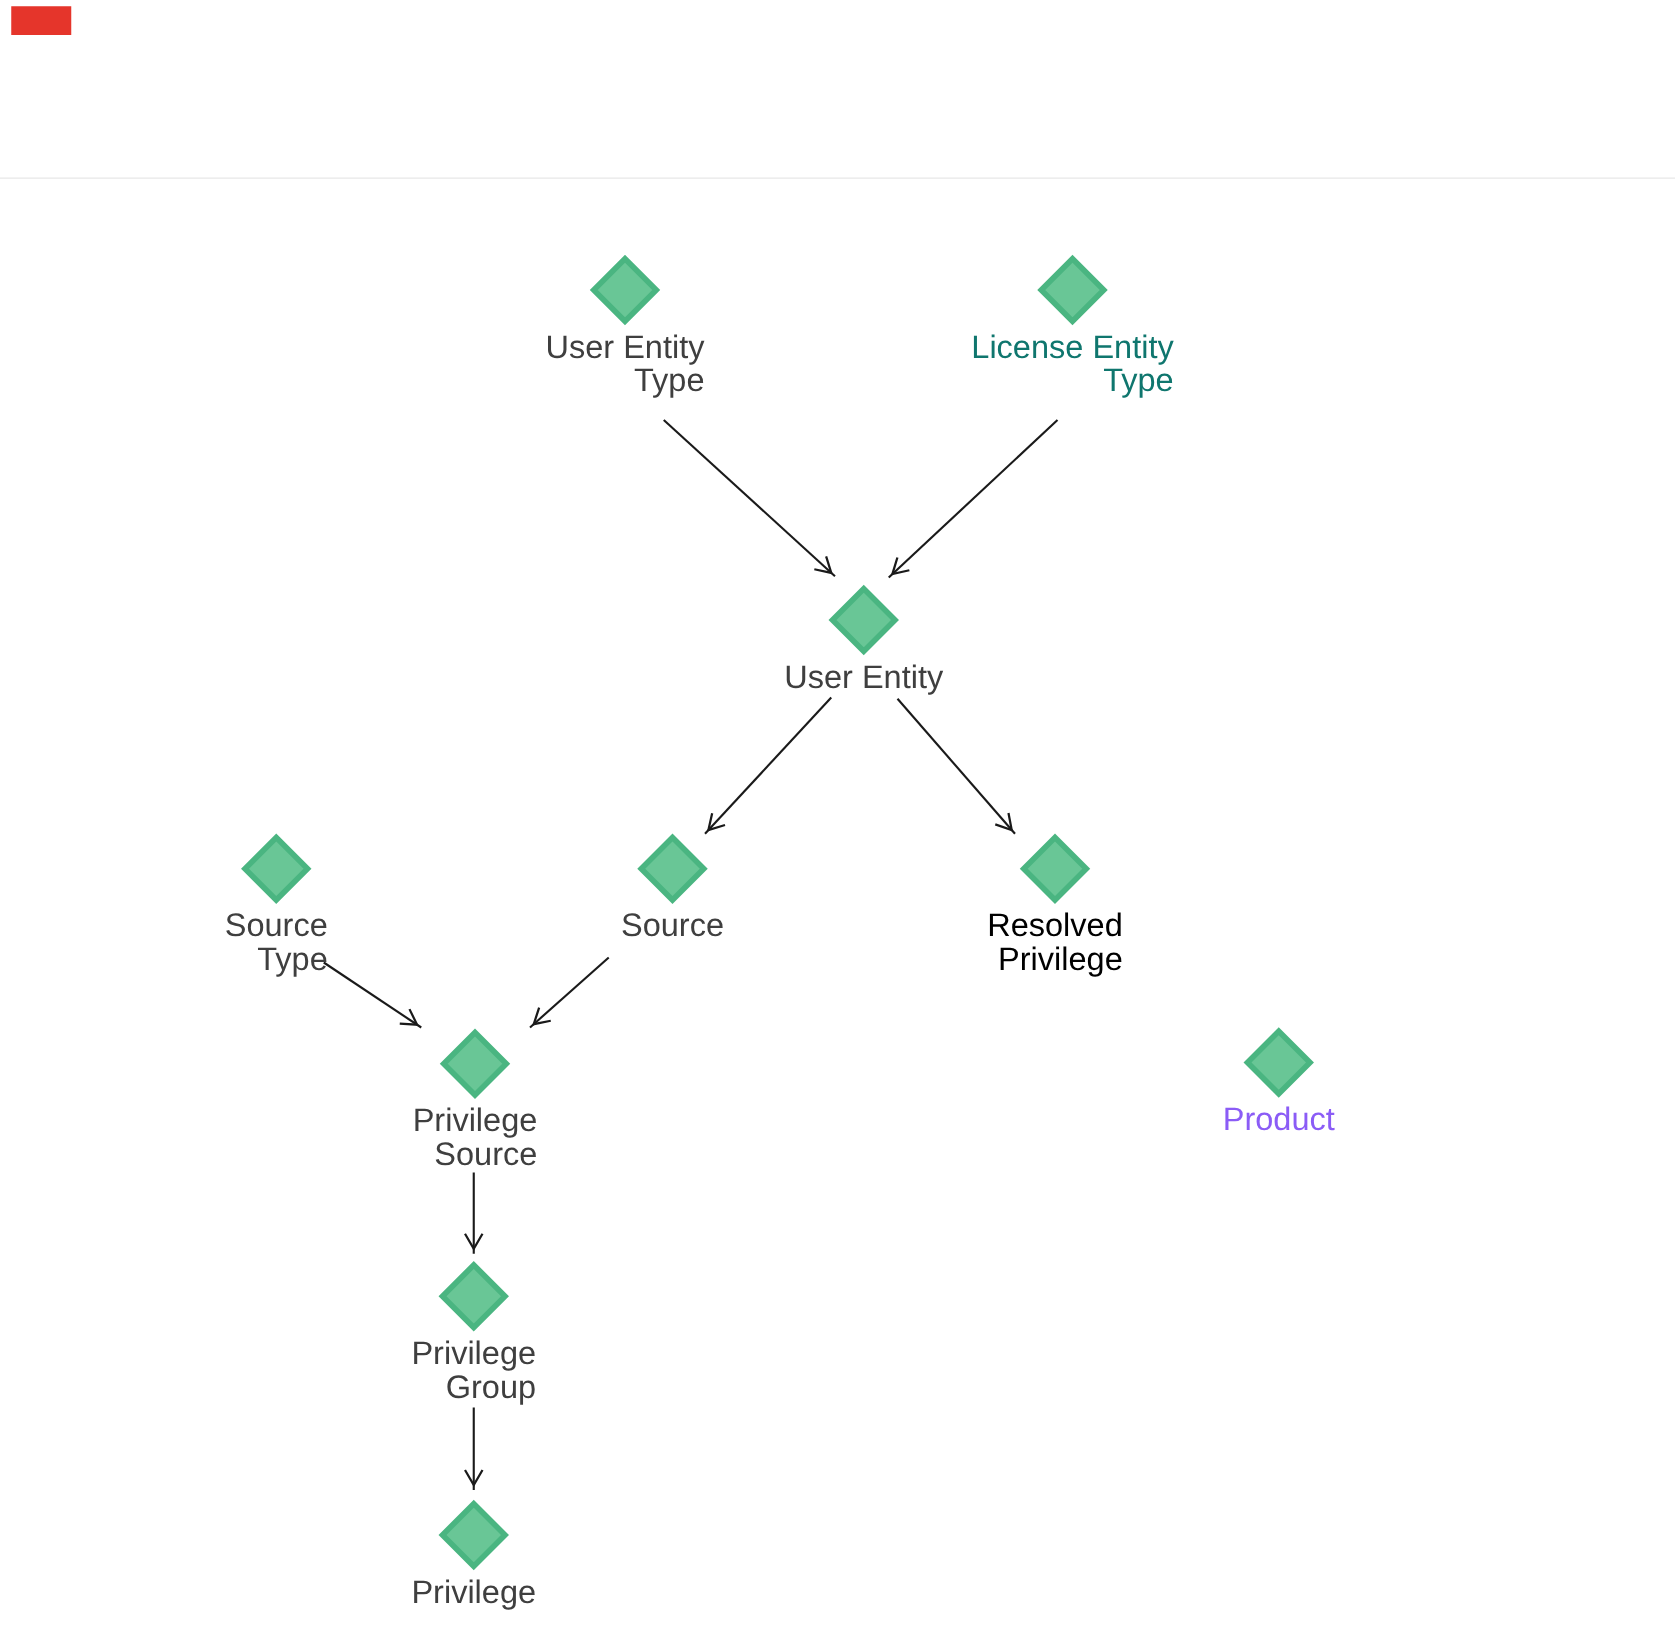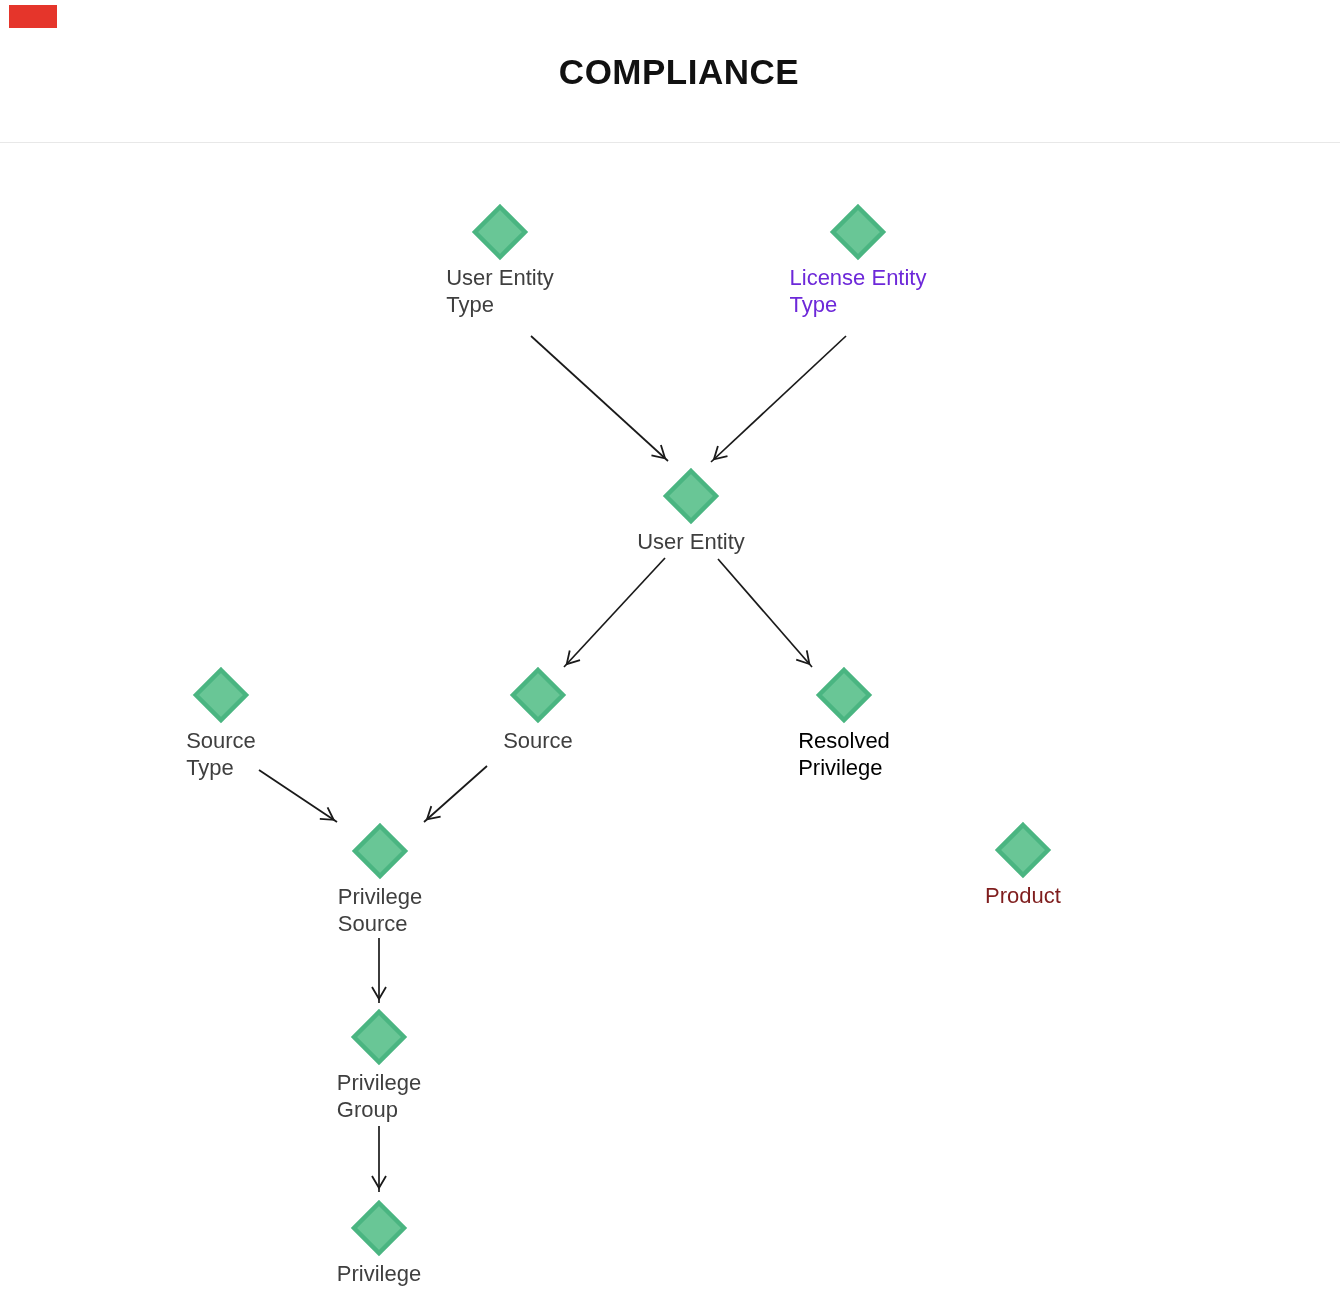--- a/index.html
+++ b/index.html
@@ -47,33 +47,32 @@
   #edges-svg {
     position: absolute;
     left: 0;
     top: 0;
     width: 1340px;
     height: 1306px;
   }
   .node-label {
     position: absolute;
     transform: translateX(-50%);
-    text-align: left;
-    font-size: 22px;
+    text-align: right;
+    font-size: 26px;
     line-height: 27px;
     color: #3f3f3f;
     white-space: pre-line;
   }
 </style>
 </head>
 <body>
 
 <div class="canvas">
   <div class="red-marker" style="background: rgb(229, 53, 43);"></div>
-  <h1 class="page-title" style="color: rgb(17, 17, 17);">COMPLIANCE</h1>
   <div class="divider" style="border-top-color: rgb(232, 232, 232);"></div>
   <svg id="edges-svg" viewBox="0 0 1340 1306" xmlns="http://www.w3.org/2000/svg">
       <defs>
         <marker id="vee" viewBox="0 0 22 20" refX="19" refY="10" markerWidth="22" markerHeight="20" orient="auto" markerUnits="userSpaceOnUse">
           <path d="M3,3 L15,10 L3,17" fill="none" stroke="#1a1a1a" stroke-width="1.8"></path>
         </marker>
       </defs>
       <line x1="531" y1="336" x2="668" y2="461" stroke="#1a1a1a" stroke-width="1.7" marker-end="url(#vee)"></line>
       <line x1="846" y1="336" x2="711" y2="462" stroke="#1a1a1a" stroke-width="1.7" marker-end="url(#vee)"></line>
       <line x1="665" y1="558" x2="564" y2="667" stroke="#1a1a1a" stroke-width="1.7" marker-end="url(#vee)"></line>
@@ -89,28 +88,28 @@
       <polygon points="538,670 563,695 538,720 513,695" fill="#69c696" stroke="#4ab581" stroke-width="4.5"></polygon>
       <polygon points="844,670 869,695 844,720 819,695" fill="#69c696" stroke="#4ab581" stroke-width="4.5"></polygon>
       <polygon points="380,826 405,851 380,876 355,851" fill="#69c696" stroke="#4ab581" stroke-width="4.5"></polygon>
       <polygon points="1023,825 1048,850 1023,875 998,850" fill="#69c696" stroke="#4ab581" stroke-width="4.5"></polygon>
       <polygon points="379,1012 404,1037 379,1062 354,1037" fill="#69c696" stroke="#4ab581" stroke-width="4.5"></polygon>
       <polygon points="379,1203 404,1228 379,1253 354,1228" fill="#69c696" stroke="#4ab581" stroke-width="4.5"></polygon>
     </svg>
   <div id="nodes-layer">
       <div class="node-label" style="left: 500px; top: 264px; color: rgb(63, 63, 63);">User Entity
 Type</div>
-      <div class="node-label" style="left: 858px; top: 264px; color: #6d28d9;">License Entity
+      <div class="node-label" style="left: 858px; top: 264px; color: #0f766e;">License Entity
 Type</div>
       <div class="node-label" style="left: 691px; top: 528px; color: rgb(63, 63, 63);">User Entity</div>
       <div class="node-label" style="left: 221px; top: 727px; color: rgb(63, 63, 63);">Source
 Type</div>
       <div class="node-label" style="left: 538px; top: 727px; color: rgb(63, 63, 63);">Source</div>
       <div class="node-label" style="left: 844px; top: 727px; color: #000000;">Resolved
 Privilege</div>
       <div class="node-label" style="left: 380px; top: 883px; color: rgb(63, 63, 63);">Privilege
 Source</div>
-      <div class="node-label" style="left: 1023px; top: 882px; color: #7f1d1d;">Product</div>
+      <div class="node-label" style="left: 1023px; top: 882px; color: #8b5cf6;">Product</div>
       <div class="node-label" style="left: 379px; top: 1069px; color: rgb(63, 63, 63);">Privilege
 Group</div>
       <div class="node-label" style="left: 379px; top: 1260px; color: rgb(63, 63, 63);">Privilege</div>
     </div>
 </div>
 
 </body></html>

